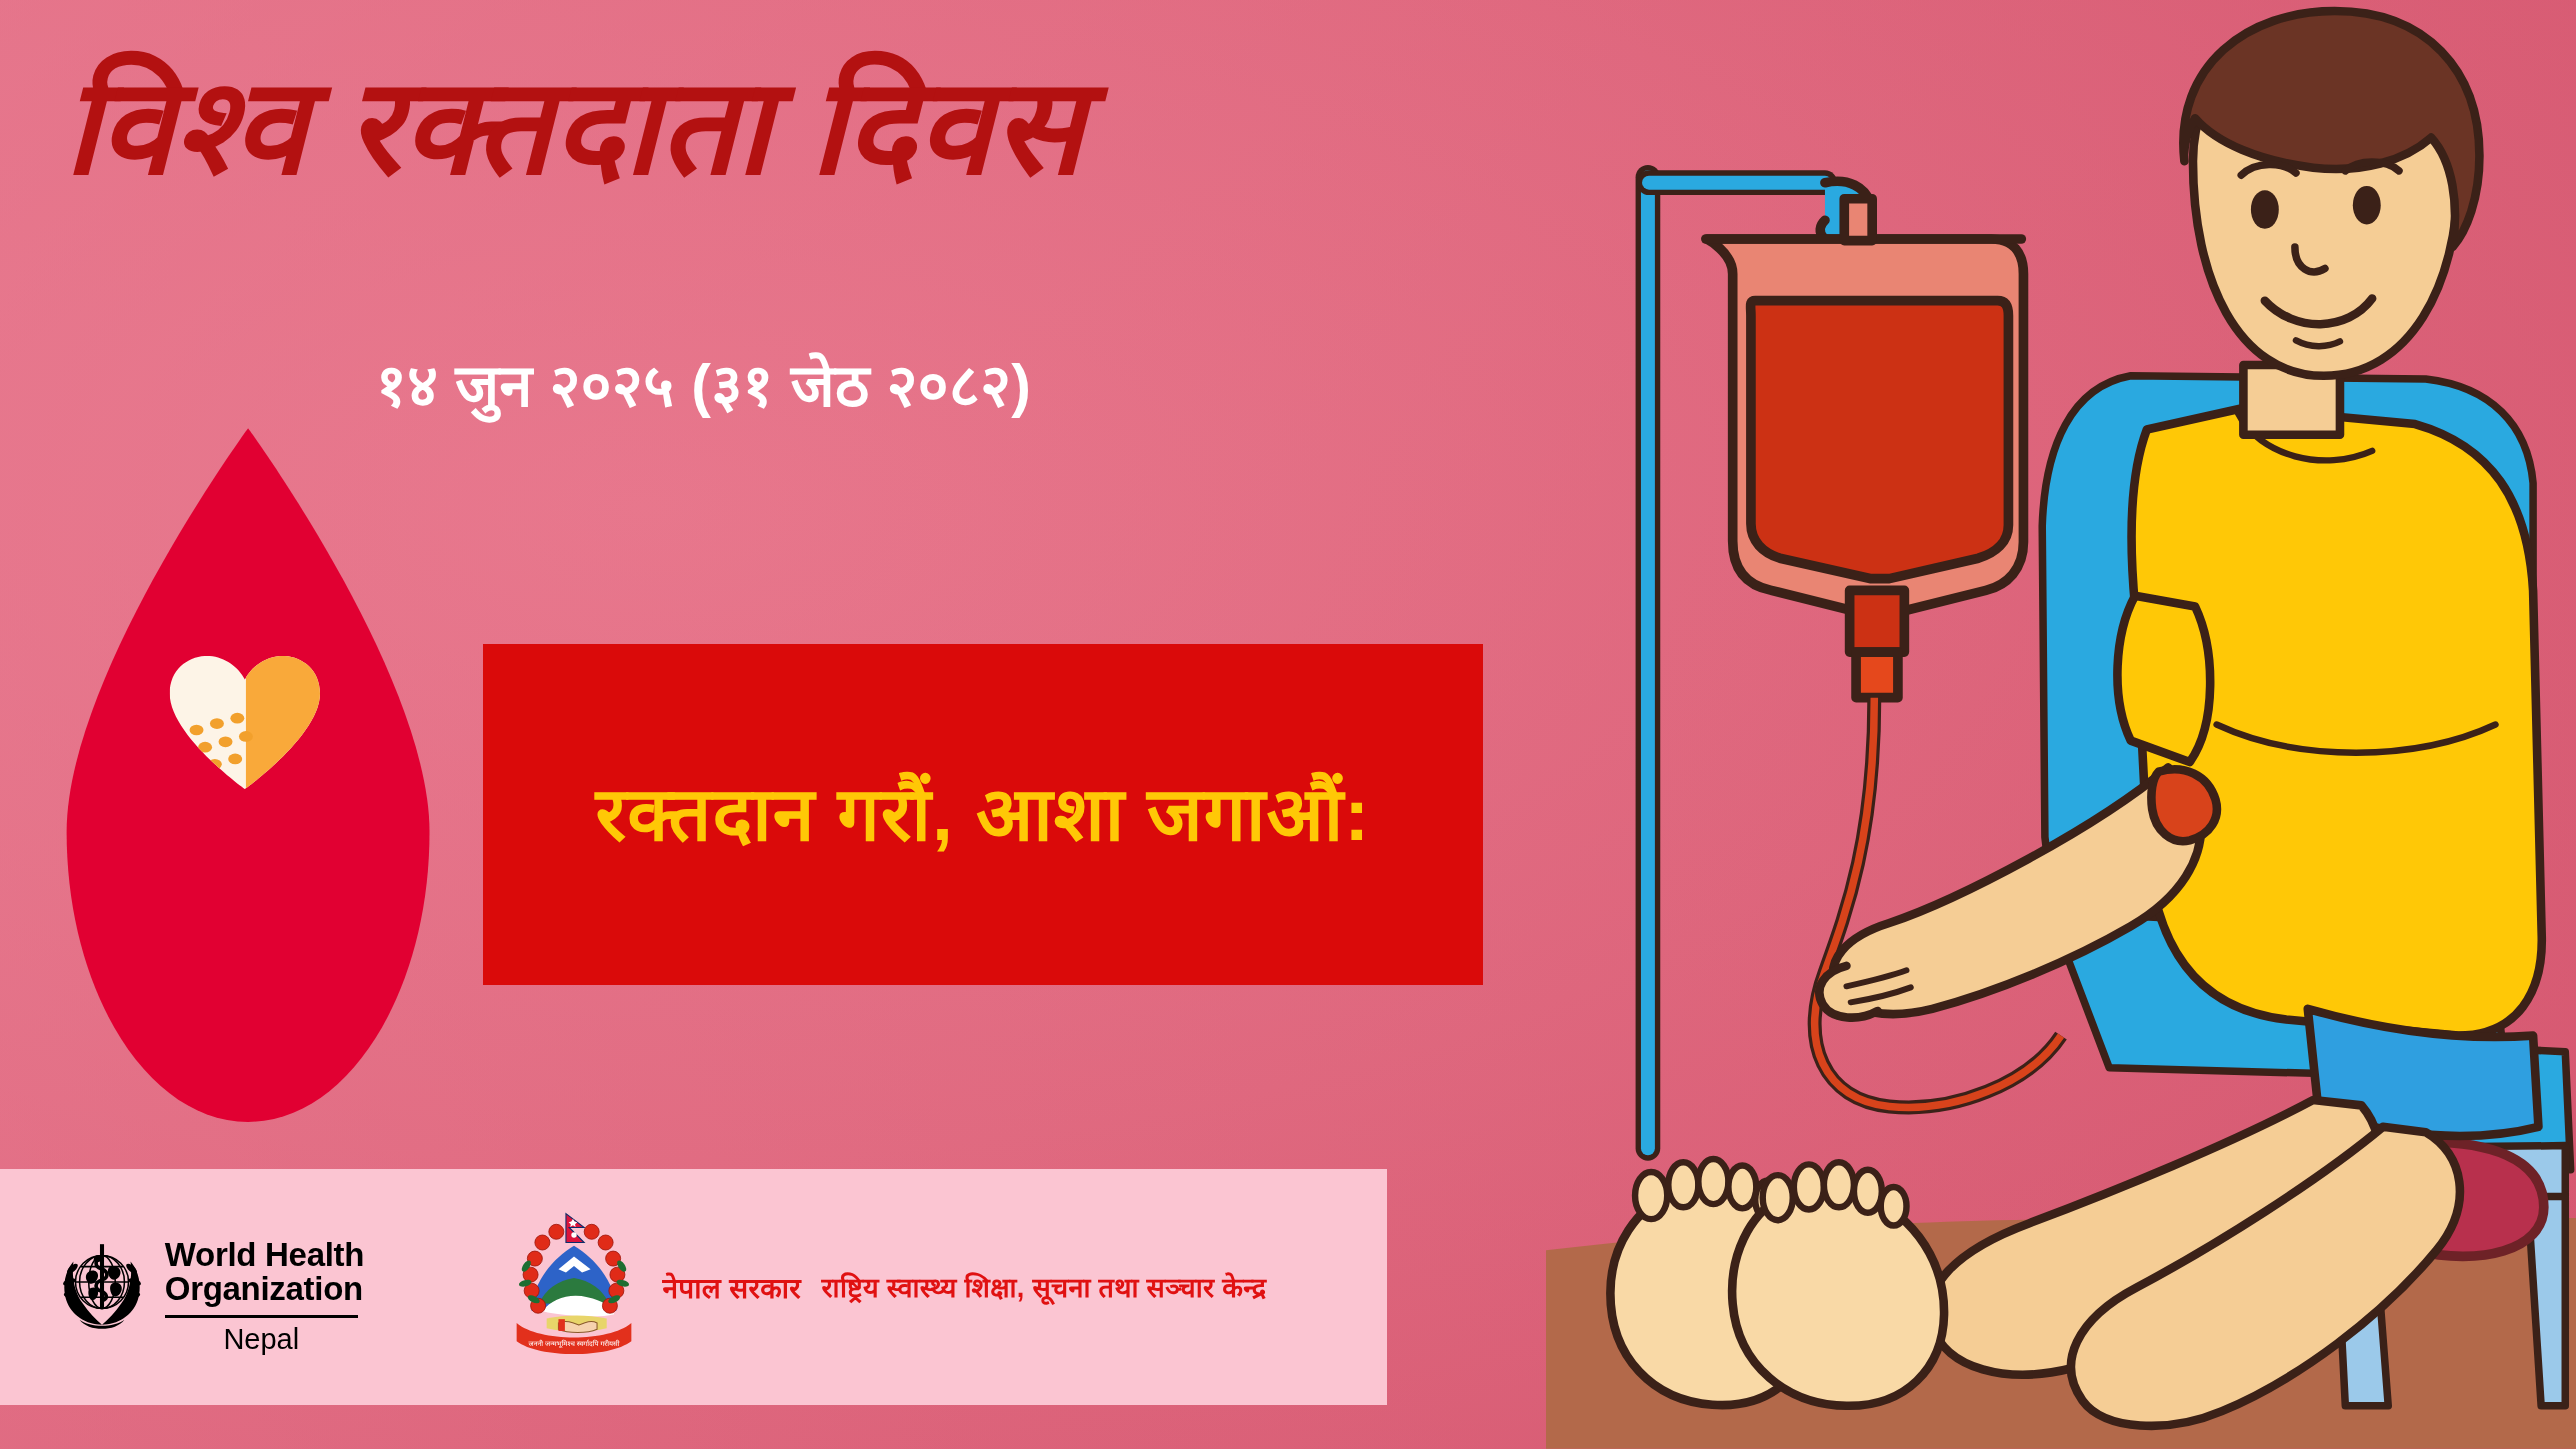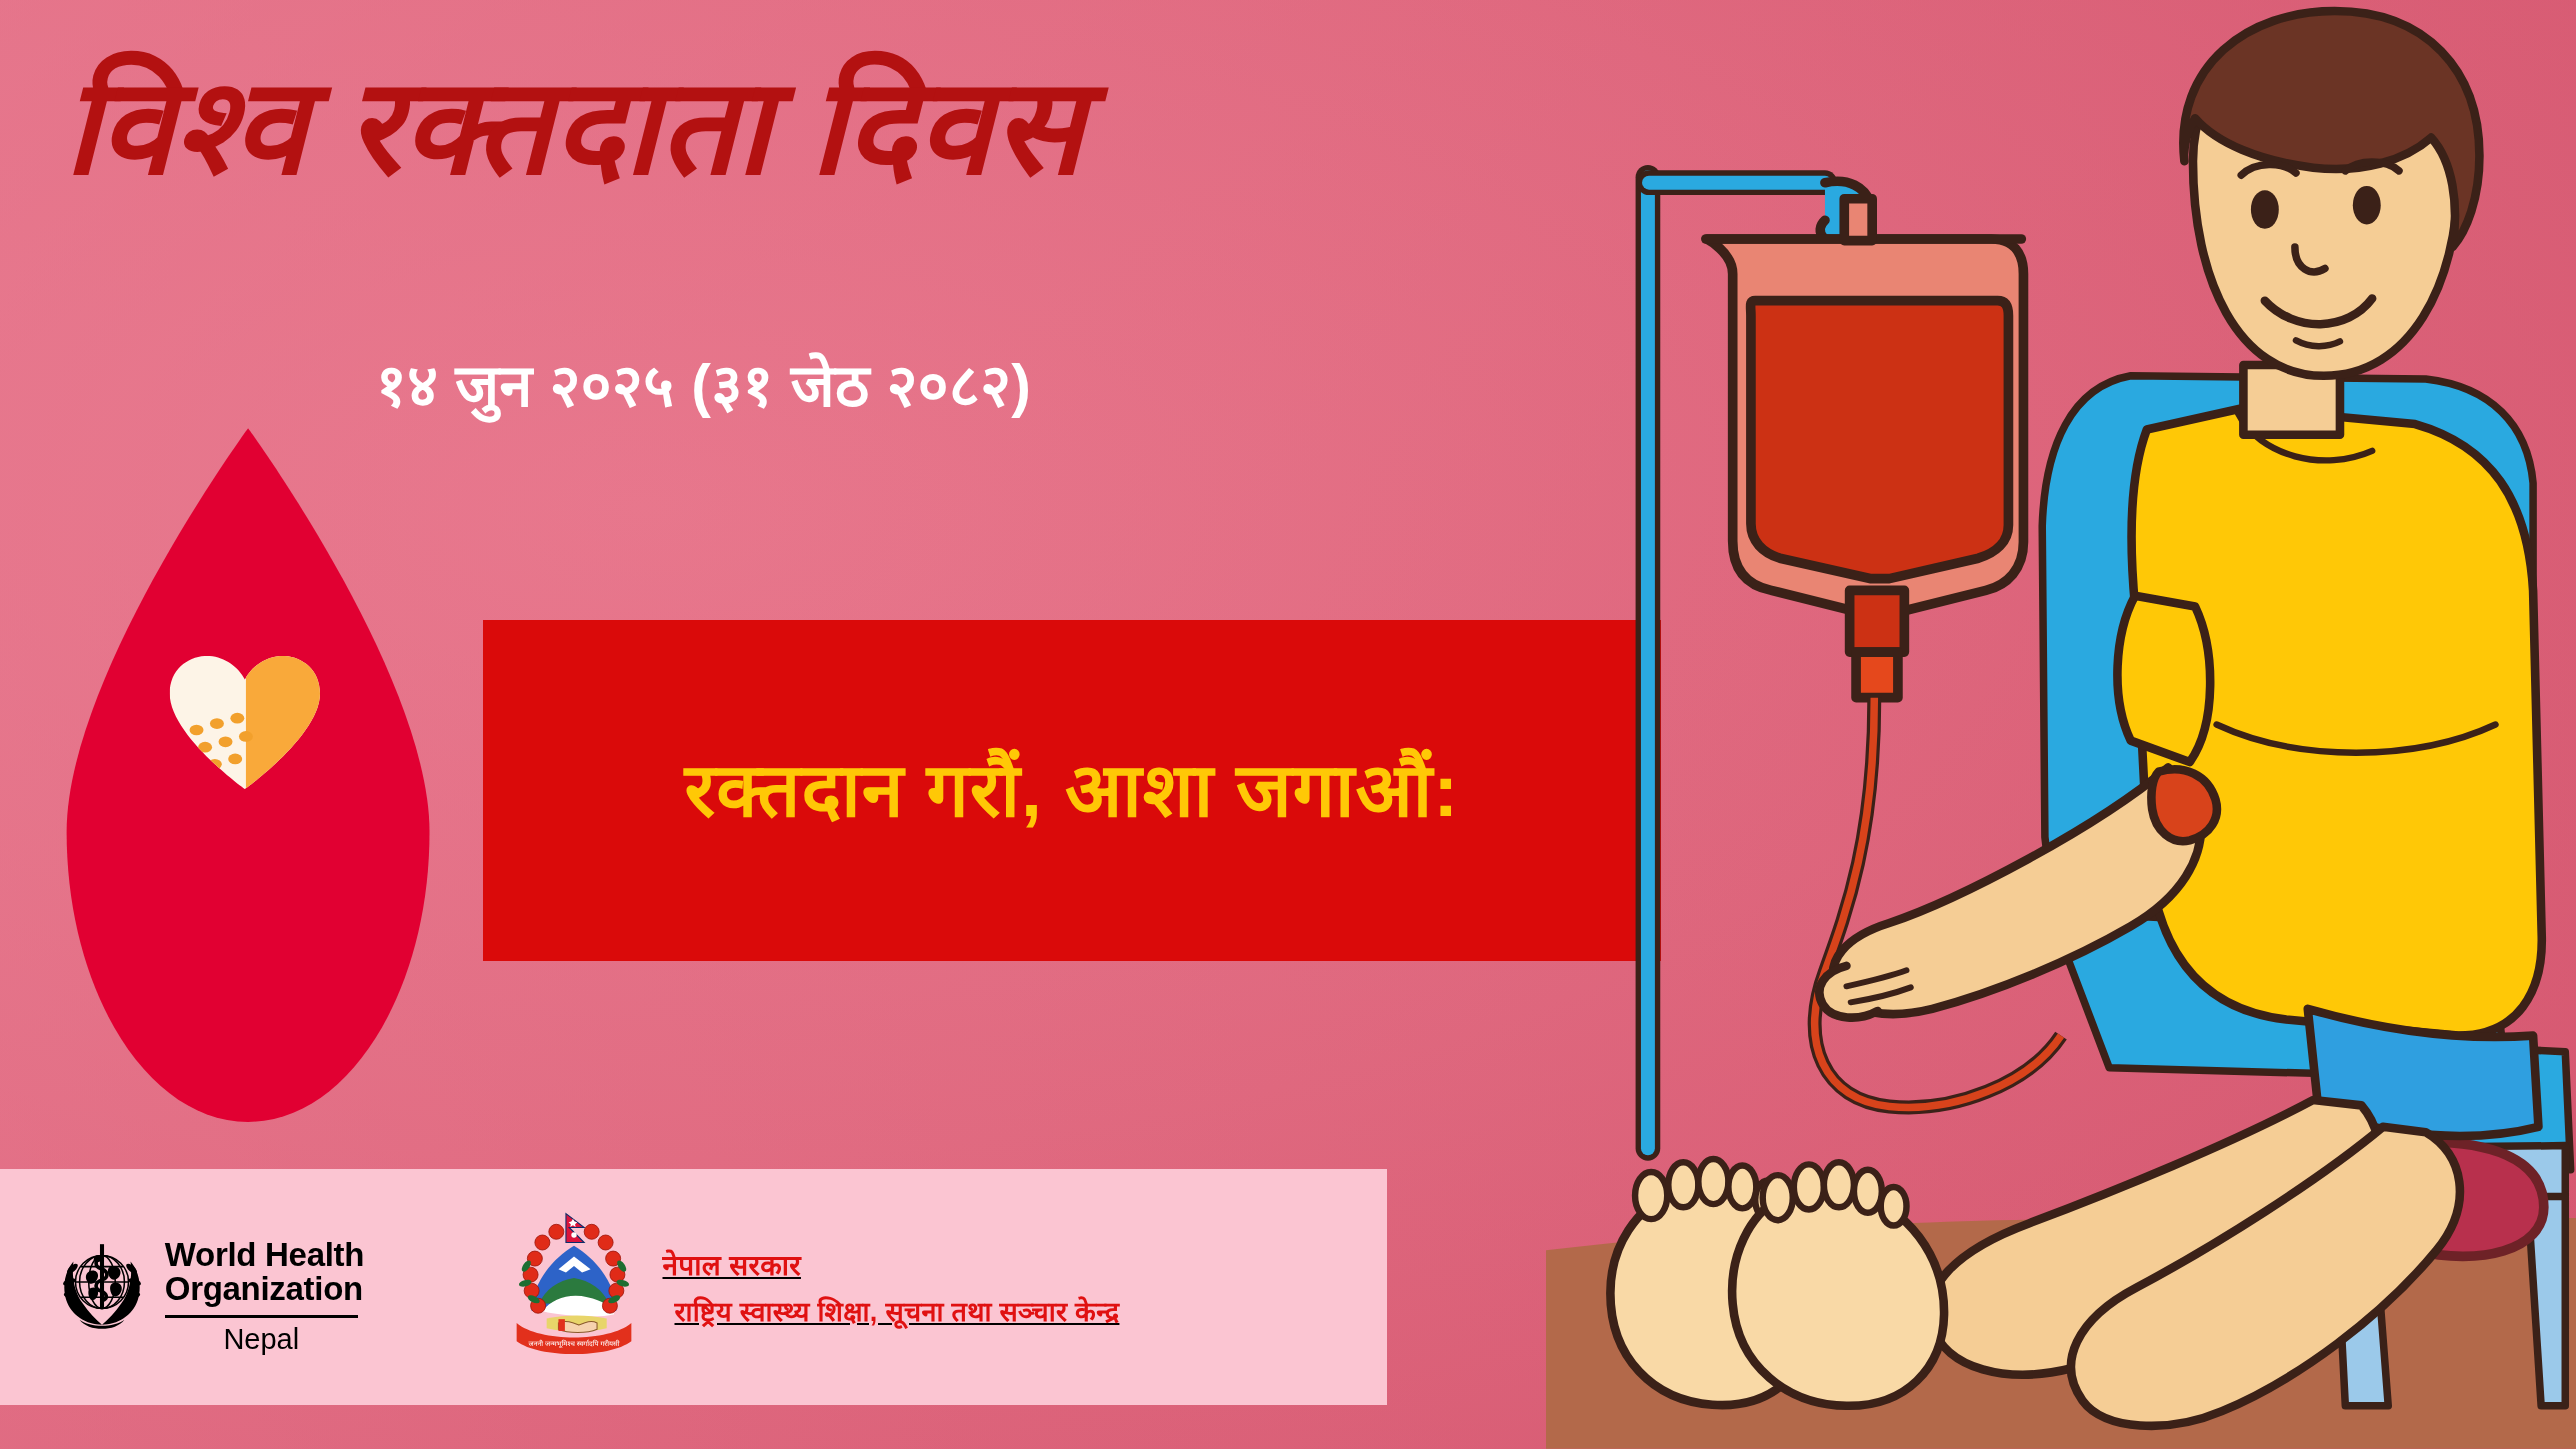--- a/index.html
+++ b/index.html
@@ -30,21 +30,21 @@
 
   
   .drop-wrap{position:absolute;left:59px;top:424px;width:376px;height:714px;}
   .drop{
     position:absolute;left:0;top:0;width:343px;height:692px;
   }
   .drop svg{display:block;}
 
   
   .banner{
-    position:absolute;left:483px;top:620px;width:1178px;height:341px;
+    position:absolute;left:483px;top:644px;width:1000px;height:341px;
     background:#da0a0a;
     display:flex;flex-direction:column;align-items:center;justify-content:center;
     gap:9.7px;
   }
   .banner .line{
     color:#ffc806;font-weight:700;font-size:75px;white-space:nowrap;letter-spacing:1.1px;
     line-height:1.15;
   }
 
   
@@ -55,21 +55,21 @@
   }
   .who-block{position:relative;margin-left:51px;display:flex;align-items:flex-start;gap:11.8px;width:354px;margin-top:11px;}
   .who-emblem{width:102px;height:102px;flex:0 0 102px;margin-top:6.4px;}
   .who-texts{padding-top:9.7px;}
   .who-name{color:#000;font-weight:700;font-size:33px;line-height:1.02;letter-spacing:-0.3px;}
   .who-rule{width:193px;height:2.7px;background:#000;margin:9.7px 0 5.4px 0;}
   .who-country{color:#000000;font-weight:400;font-size:29px;text-align:center;width:193px;}
 
   .gov-block{position:relative;margin-left:102px;display:flex;align-items:center;gap:21.5px;}
   .nep-emblem{width:134px;height:156px;flex:0 0 134px;}
-  .gov-texts{display:flex;flex-direction:column;gap:8.6px;text-decoration:underline;}
+  .gov-texts{display:flex;flex-direction:row;gap:8.6px;}
   .gov-line{color:#e01111;font-weight:700;font-size:28px;white-space:nowrap;letter-spacing:0.3px;}
   .gov-line.l3{font-size:27px;margin-left:12px;}
 
   
   .illus{position:absolute;left:1546px;top:0;width:1030px;height:1449px;}
   .illus svg{display:block;}
 </style>
 </head>
 <body>
 

